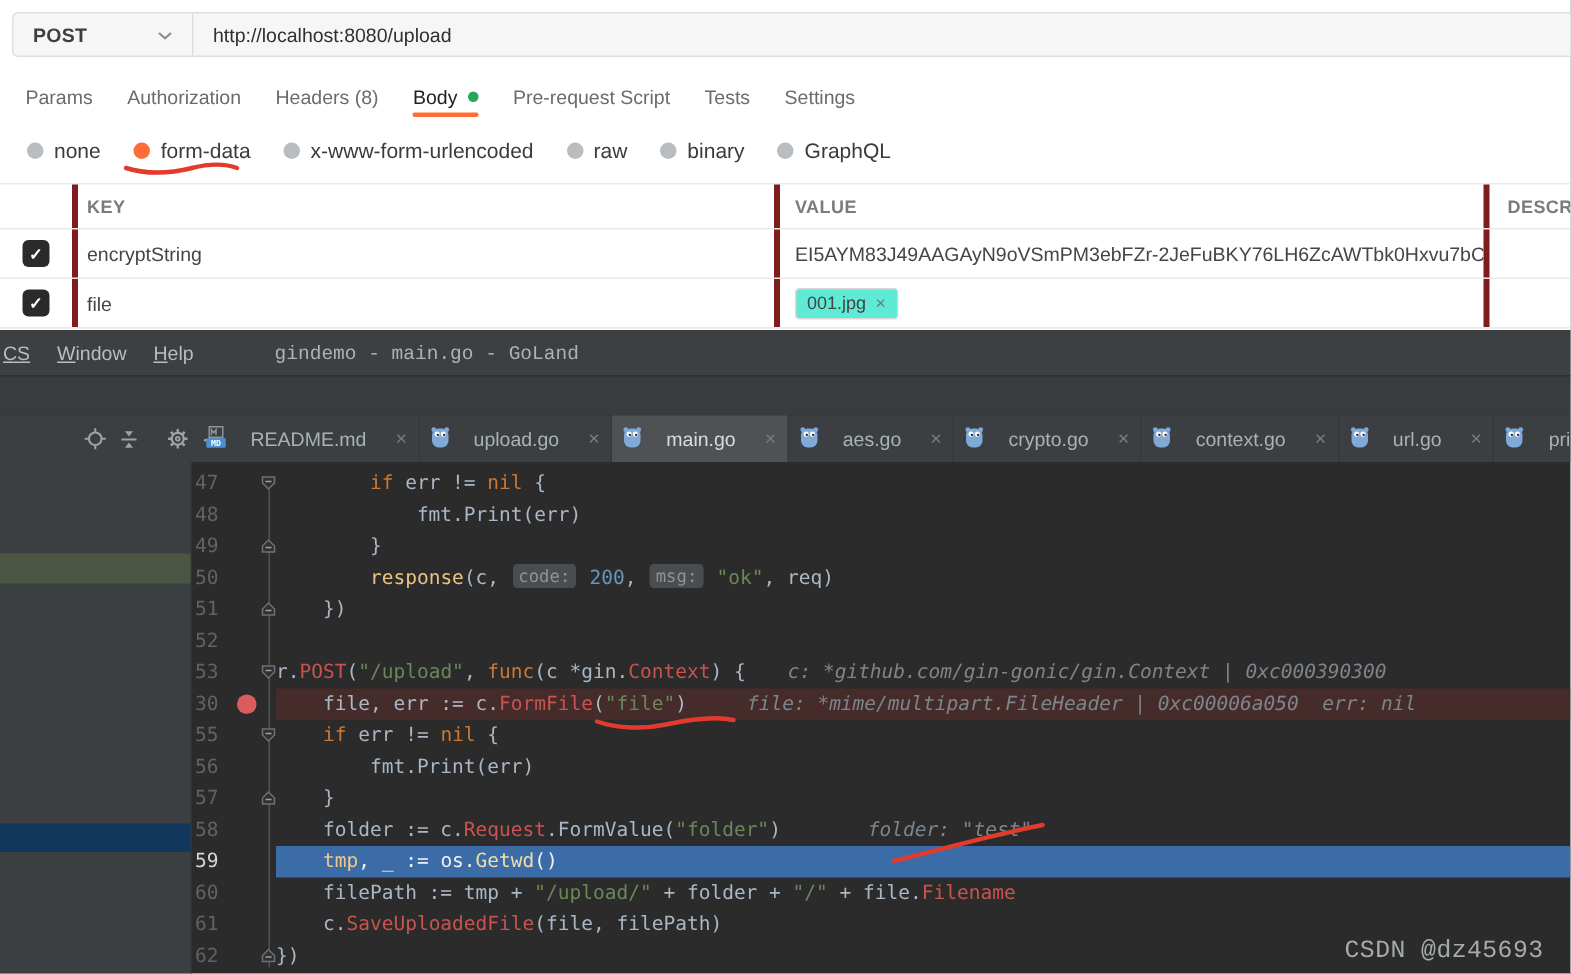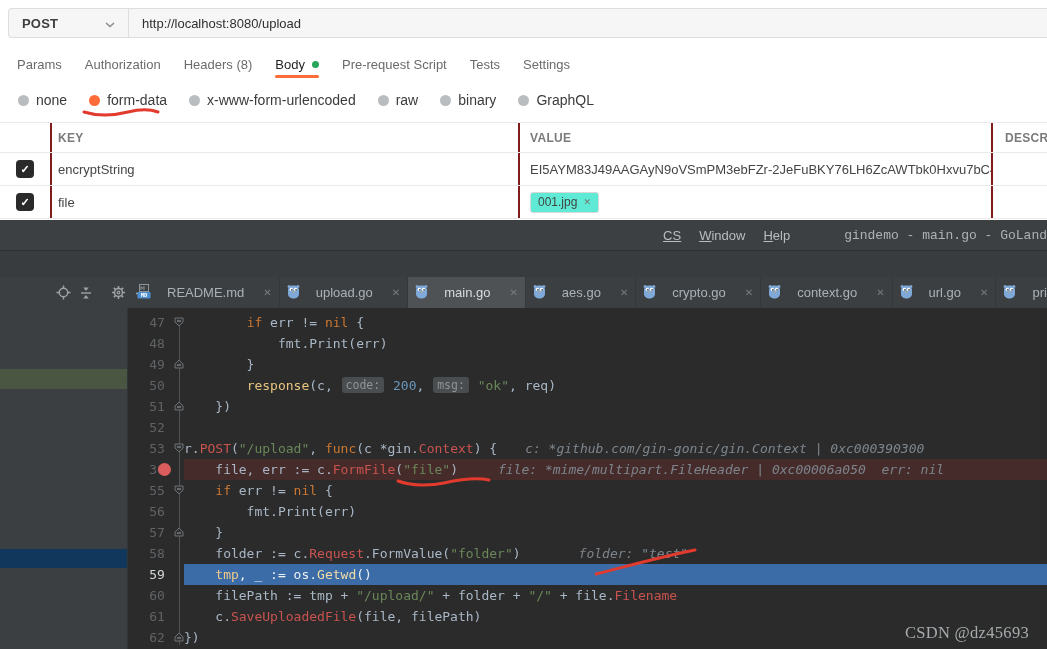--- a/index.html
+++ b/index.html
@@ -22,38 +22,38 @@
                           background:var(--pm-accent); border-radius:2px; }
   .pm-dot { width:7px; height:7px; border-radius:50%; background:var(--pm-green); margin-left:7px; }
 
   .pm-modes { position:absolute; top:89px; left:18px; height:22px; display:flex; gap:22px; align-items:center; }
   .pm-mode { display:flex; align-items:center; gap:7px; font-size:14px; color:#3B3B3B; cursor:pointer; }
   .pm-radio { width:11px; height:11px; border-radius:50%; background:#B9BDBF; }
   .pm-mode.selected .pm-radio { background:var(--pm-accent); }
 
   .pm-table { position:absolute; top:122px; left:0; right:0; border-top:1px solid #EAEAEA; font-size:13px; color:#454545; }
   .pm-tr { display:grid; grid-template-columns:52px 468px 473px auto; border-bottom:1px solid #EAEAEA; align-items:center; }
-  .pm-tr > div { height:100%; display:flex; align-items:center; border-right:2px solid #7f1d1d; overflow:hidden; white-space:nowrap; }
+  .pm-tr > div { height:100%; display:flex; align-items:center; border-right:4px solid #7f1d1d; overflow:hidden; white-space:nowrap; }
   .pm-tr > div:last-child { border-right:none; }
   .pm-head { height:30px; }
   .pm-head > div { font-size:12px; font-weight:700; color:#7B7B7B; letter-spacing:.3px; }
   .pm-row { height:33px; }
   .pm-cell-key { padding-left:6px; }
   .pm-cell-val { padding-left:10px; }
   .pm-cell-desc { padding-left:12px; }
   .pm-check { width:18px; height:18px; margin:0 auto; border-radius:4px; background:#2A2A2A; color:#fff;
               display:flex; align-items:center; justify-content:center; font-size:11px; font-weight:700; cursor:pointer; }
   .pm-chip { display:inline-flex; align-items:center; height:21px; padding:0 7px; border:1px solid #D8D8D8;
              border-radius:3px; background:#5eead4; font-size:12px; color:#444; gap:6px; }
   .pm-chip .x { font-size:9px; color:#777; cursor:pointer; }
 
   
   .ide { position:absolute; top:220px; left:0; right:0; bottom:0; background:#2B2B2B; color:#A9B7C6; }
   .ide-title { height:30px; background:#3D4042; display:flex; align-items:center; padding-left:2px;
-               font-size:13px; color:#B9BDBF;justify-content:flex-end; }
+               font-size:13px; color:#B9BDBF; }
   .ide-menu-item { margin-right:18px; cursor:pointer; }
   .ide-menu-item u { text-decoration:underline; }
   .ide-wintitle { margin-left:36px; color:#AEB2B4;font-family:Liberation Mono, monospace; }
   .ide-strip { height:27px; background:#393C3E; border-top:1px solid #2E3031; }
   .ide-tabrow { height:31px; background:#3C3F41; display:flex; align-items:stretch; }
   .ide-tools { width:130px; flex:none; display:flex; align-items:center; padding-left:56px; gap:8px; }
   .ide-tools .sep { width:1px; height:16px; background:#55595B; margin:0 1px; }
   .ide-tools .ico { display:flex; cursor:pointer; }
   .ide-tabs { display:flex; }
   .ide-tab { display:flex; align-items:center; padding:0 7px; gap:16px; font-size:13px; color:#A9B2B8;
@@ -64,37 +64,37 @@
   .ide-main { position:relative; display:flex; height:341px; }
   .ide-panel { width:128px; flex:none; background:#3C3F41; position:relative; border-right:1px solid #323537; }
   .panel-row { position:absolute; left:0; right:0; cursor:pointer; }
   .panel-row.green { top:61px; height:20px; background:#4A5642; }
   .panel-row.navy  { top:241px; height:19px; background:#11375C; }
 
   .ide-editor { flex:1; position:relative; padding-top:4px; overflow:hidden;
                 font-family:"DejaVu Sans Mono",monospace; font-size:13px; }
   .fold-guide { position:absolute; left:51px; top:10px; height:327px; width:1px; background:#505354; }
   .cl { display:flex; height:21px; position:relative; }
-  .cl-gut { width:56px; flex:none; position:relative; color:#606366; line-height:21px; padding-left:2px;text-align:center; }
+  .cl-gut { width:56px; flex:none; position:relative; color:#606366; line-height:21px; padding-left:2px; }
   .cl-bp { position:absolute; left:30px; top:4px; width:13px; height:13px; border-radius:50%;
            background:var(--bp-dot); cursor:pointer; }
   .cl-fold { position:absolute; left:46px; top:5px; cursor:pointer; display:flex; }
   .cl-body { flex:1; white-space:pre; line-height:21px; color:#A9B7C6; cursor:text; }
   .hl-bp  .cl-body { background:var(--bp-line); }
   .hl-exec .cl-body { background:var(--exec-line); }
   .hl-exec .cl-gut { color:#D3D6D8; }
   .tk-d{color:#A9B7C6} .tk-kw{color:#CC7832} .tk-str{color:#6A8759} .tk-num{color:#6897BB}
   .tk-fn{color:#C9534F} .tk-call{color:#E8C580} .tk-warm{color:#E2B56F}
   .hl-exec .tk-d{color:#EDF1F4} .hl-exec .tk-warm{color:#F0C988} .hl-exec .tk-call{color:#F2DCA6}
   .tk-chip{display:inline-block;background:#4A4D4F;color:#8F9396;border-radius:3px;padding:0 4px;
            font-size:11.5px;line-height:16px;vertical-align:1px;margin:0 1px}
   .tk-hint{color:#7D858C;font-style:italic}
 
   .watermark { position:absolute; right:18px; bottom:6px; font-size:16.5px; letter-spacing:.3px;
-               color:#A6ABAD; font-family:Liberation Serif, serif; }
+               color:#A6ABAD; font-family:Liberation Mono, monospace; }
 
   .scribbles { position:absolute; inset:0; pointer-events:none; z-index:60; }
 </style>
 </head>
 <body>
 
 <div class="screen">
 
   <div class="pm">
     <div class="pm-reqbar">

